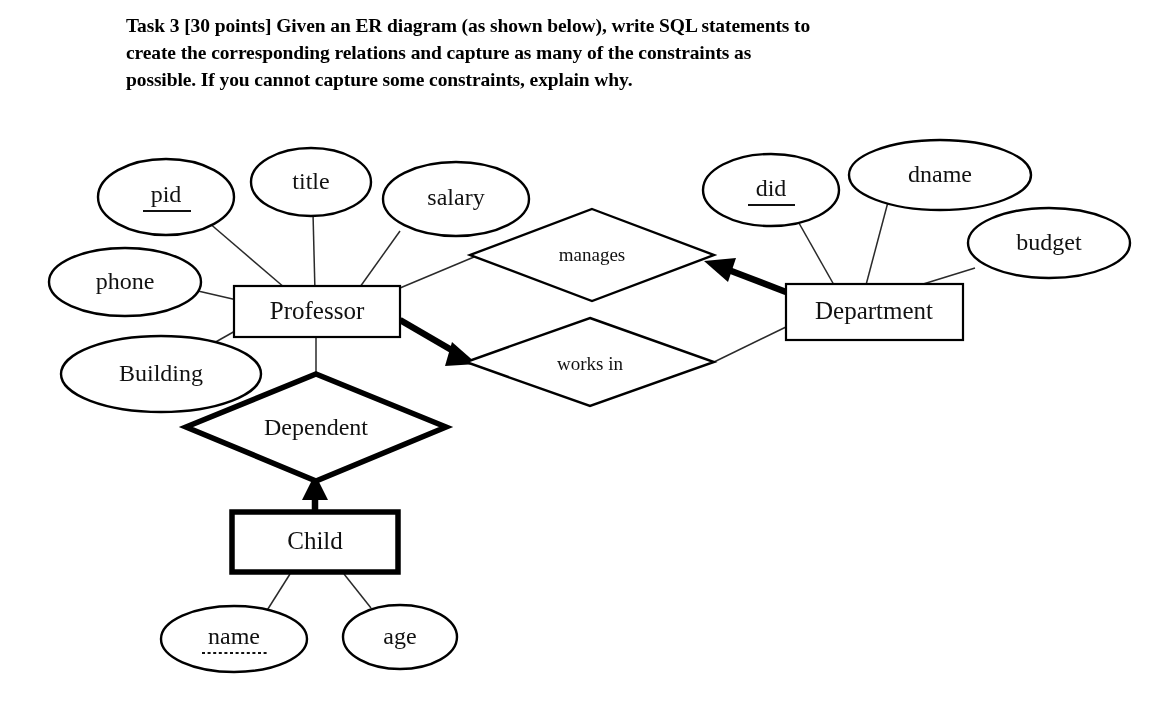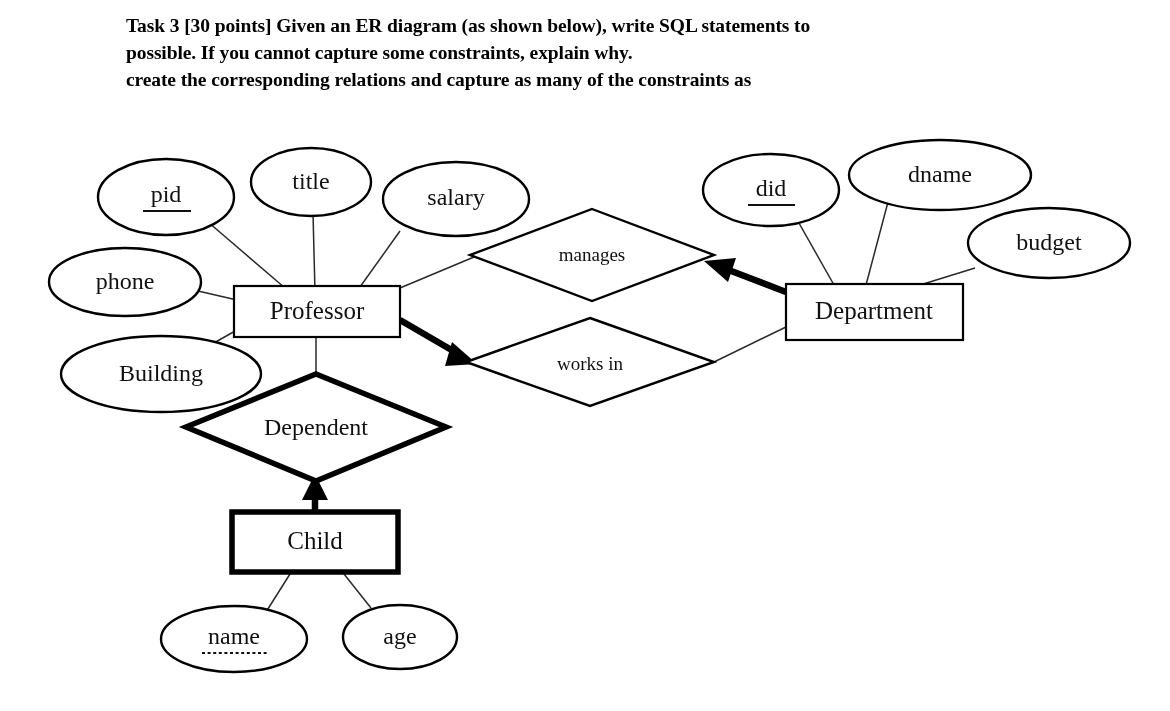--- a/index.html
+++ b/index.html
@@ -88,22 +88,22 @@
     stroke-dasharray: 3 2.6;
   }
 </style>
 </head>
 <body>
 
 <div id="page">
 
   <div class="prompt">
     <span>Task 3 [30 points] Given an ER diagram (as shown below), write SQL statements to</span>
+    <span>create the corresponding relations and capture as many of the constraints as</span>
     <span>possible. If you cannot capture some constraints, explain why.</span>
-    <span>create the corresponding relations and capture as many of the constraints as</span>
   </div>
 
   <svg id="er-svg" viewBox="0 0 1170 711">
 
     <g>
 
       <line class="conn-thin" x1="208" y1="222" x2="285" y2="288"></line>
 
       <line class="conn-thin" x1="313" y1="213" x2="315" y2="292"></line>
 

